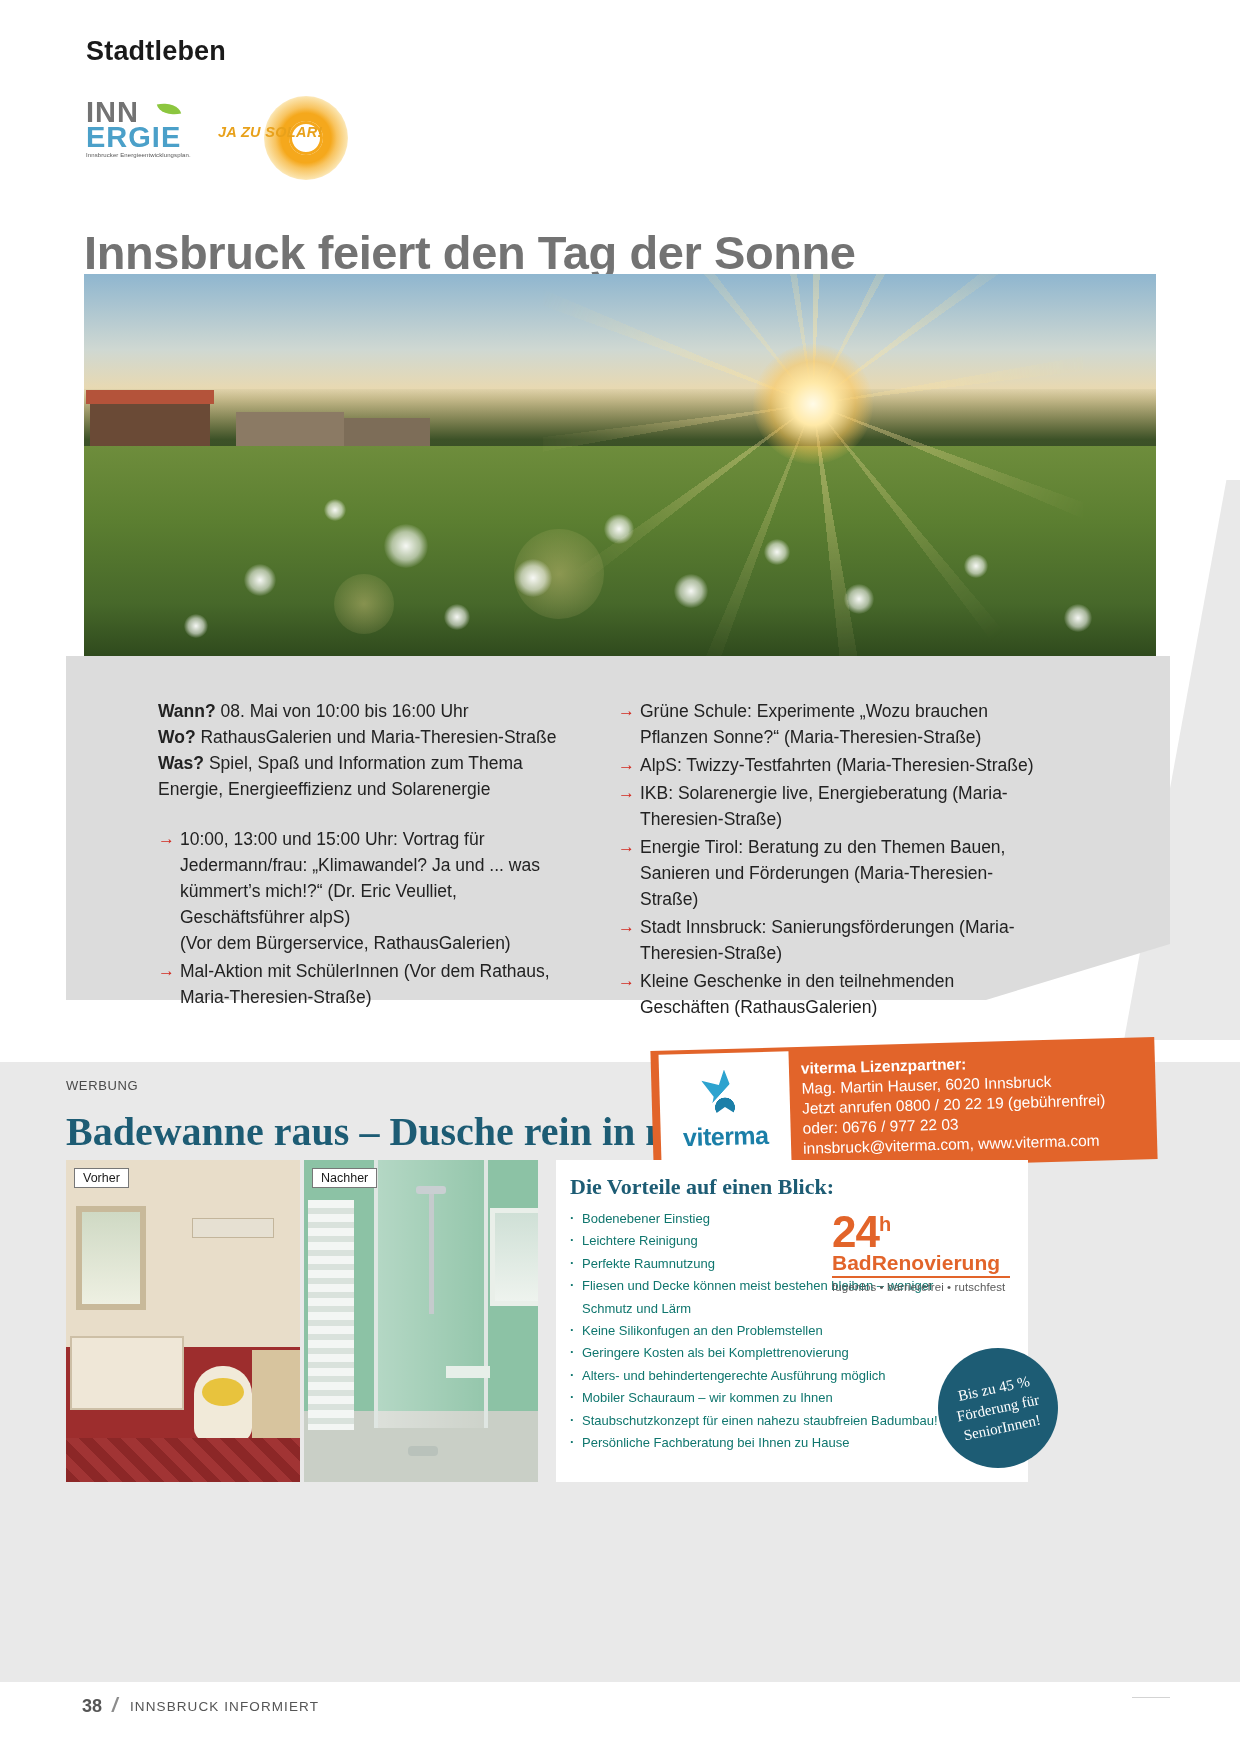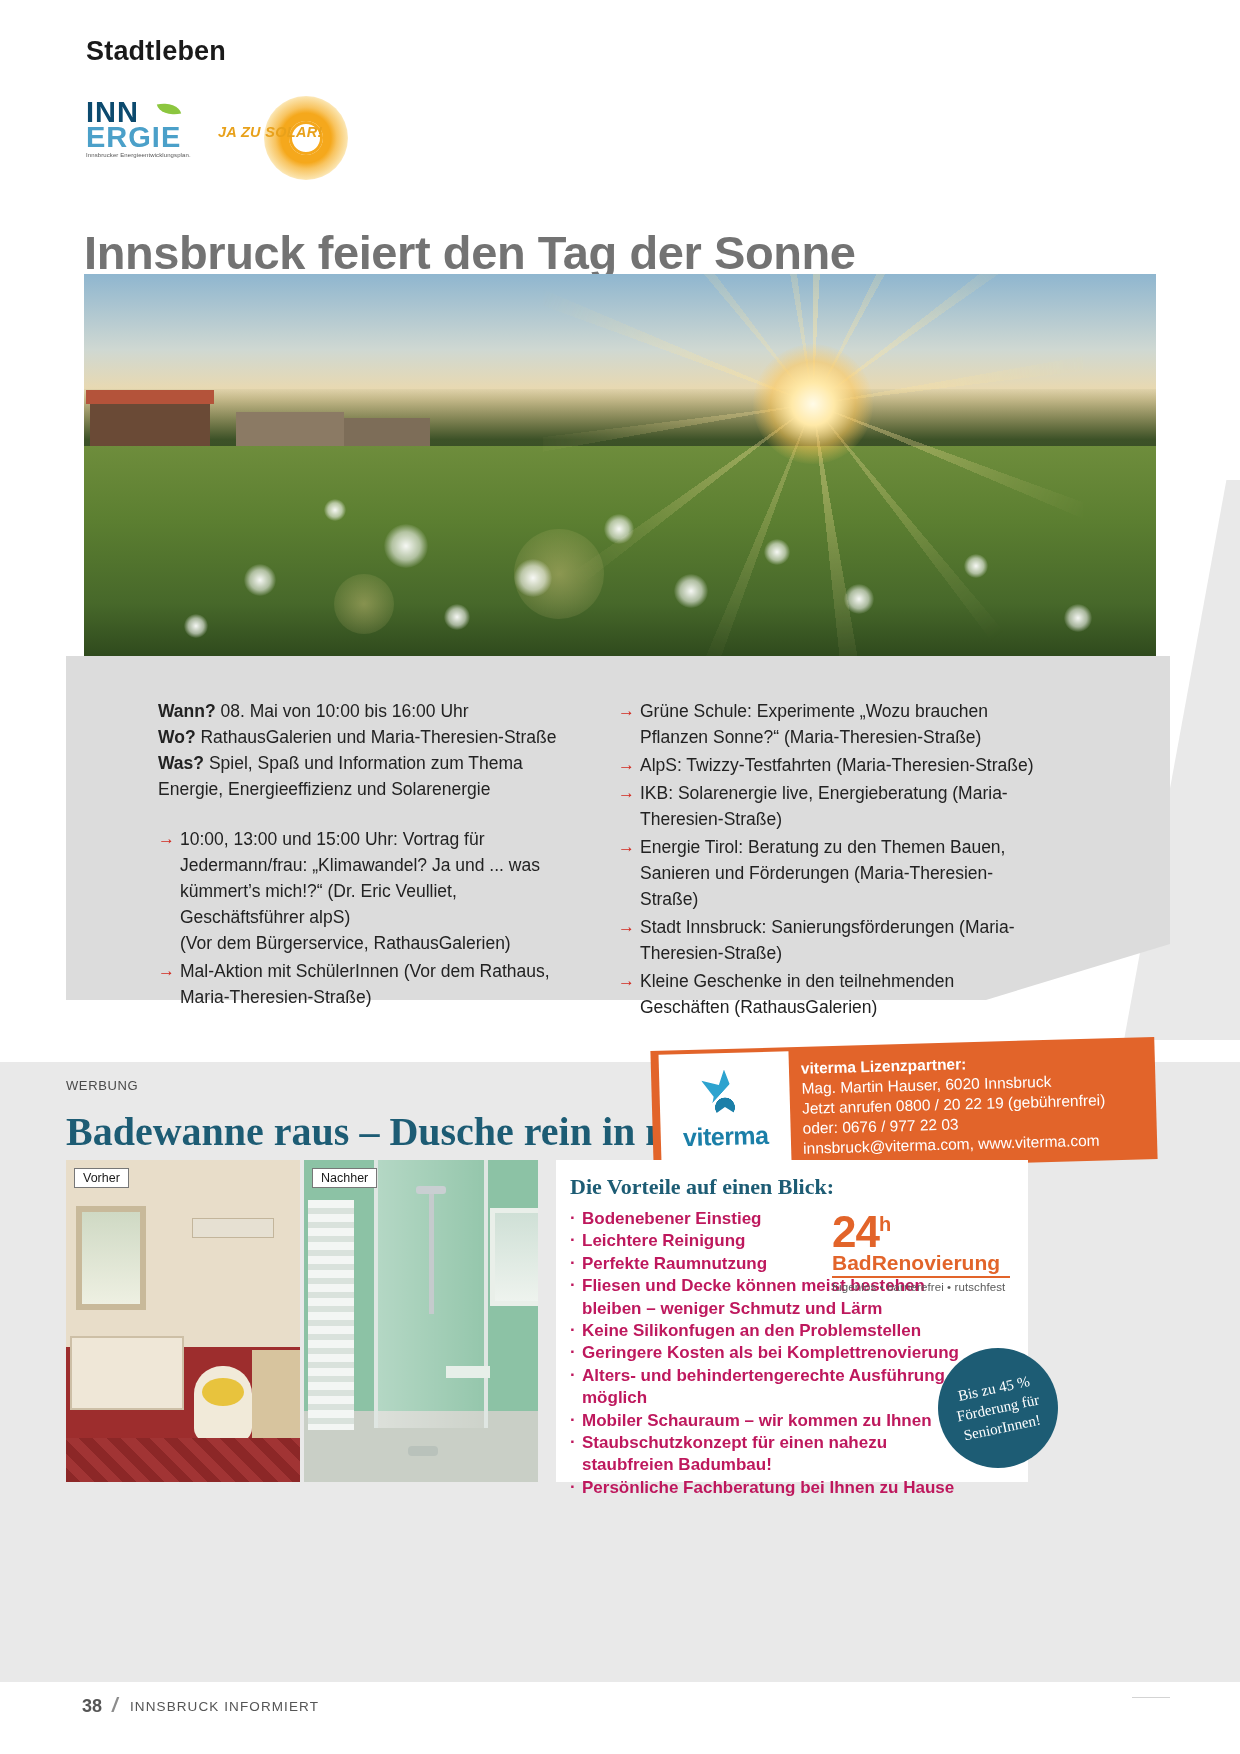--- a/index.html
+++ b/index.html
@@ -37,21 +37,21 @@
   .logo-innergie {
     position: absolute;
     left: 86px;
     top: 100px;
     width: 120px;
     height: 72px;
   }
   .logo-innergie .l1 {
     font-size: 29px;
     font-weight: bold;
-    color: #0c4a6e;
+    color: #737373;
     letter-spacing: 1px;
     line-height: 24px;
   }
   .logo-innergie .l2 {
     font-size: 29px;
     font-weight: bold;
     color: #4ba0c9;
     letter-spacing: 1px;
     line-height: 26px;
   }
@@ -433,25 +433,24 @@
     font-weight: bold;
     color: #1d5c74;
   }
   .benefits ul {
     position: absolute;
     left: 14px;
     top: 48px;
     margin: 0;
     padding: 0;
     list-style: none;
-    font-size: 17px;
+    font-size: 13px;
     line-height: 22.4px;
-    color: #be185d;
+    color: #0f766e;
     width: 400px;
-    font-weight: bold;
   }
   .benefits ul li {
     position: relative;
     padding-left: 12px;
   }
   .benefits ul li::before {
     content: "\00B7";
     position: absolute;
     left: 0;
     top: -1px;

